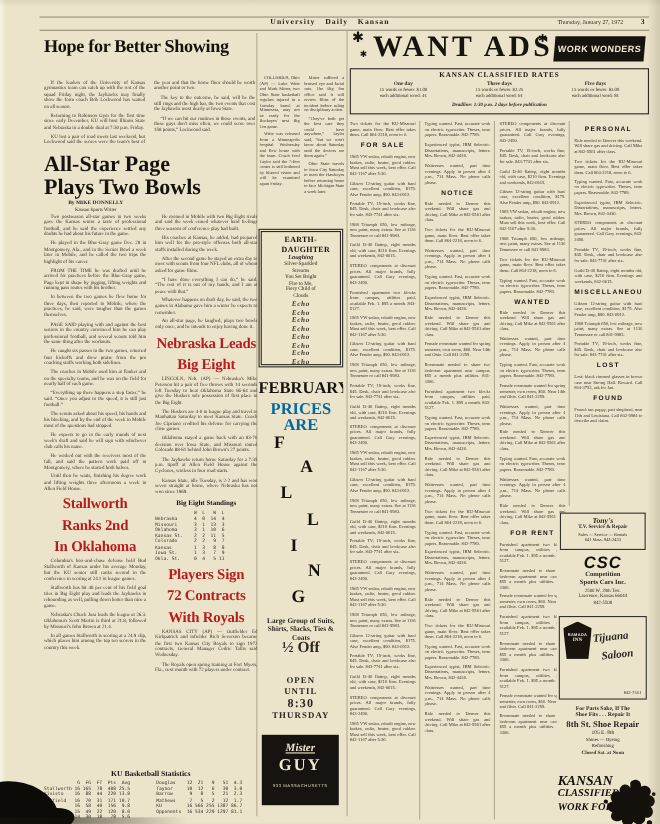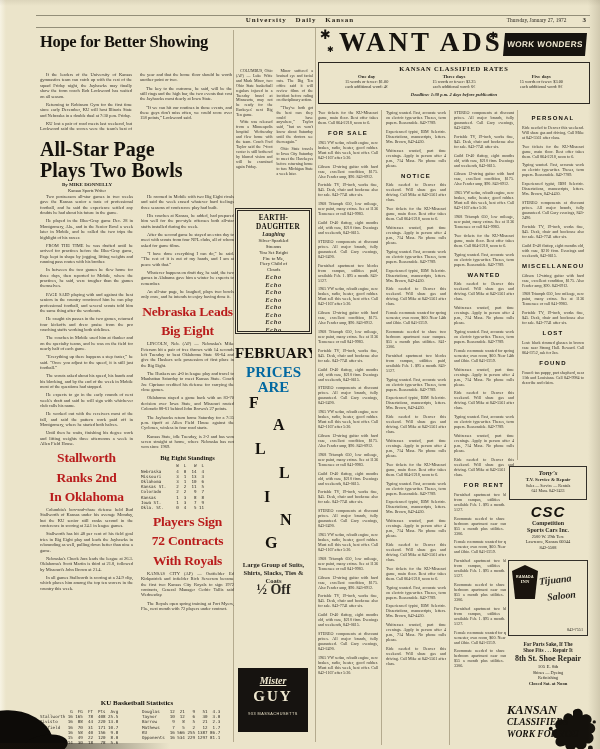--- a/index.html
+++ b/index.html
@@ -290,20 +290,26 @@
         <div class="seg-t">L</div>
         <div class="seg-t">I</div>
         <div class="seg-t">N</div>
         <div class="seg-t">G</div>
       </div>
     <div class="feb-group">
       <div>Large Group of Suits,</div>
       <div>Shirts, Slacks, Ties &amp; Coats</div>
     </div>
     <div class="feb-half">½ Off</div>
+    <div class="feb-open">
+        <div class="seg-t">OPEN</div>
+        <div class="seg-t">UNTIL</div>
+        <div class="seg-t">8:30</div>
+        <div class="seg-t">THURSDAY</div>
+      </div>
     <div class="feb-box">
       <div class="mg-script">Mister</div>
       <div class="mg-name">GUY</div>
       <div class="mg-addr">933 MASSACHUSETTS</div>
     </div>
   </div>
 
   <span class="wa-star" style="left:320px;top:27px;font-size:13px">✱</span>
   <span class="wa-star" style="left:327px;top:45px;font-size:8px">✱</span>
   <span class="wa-star" style="left:489px;top:30px;font-size:10px">✱</span>

